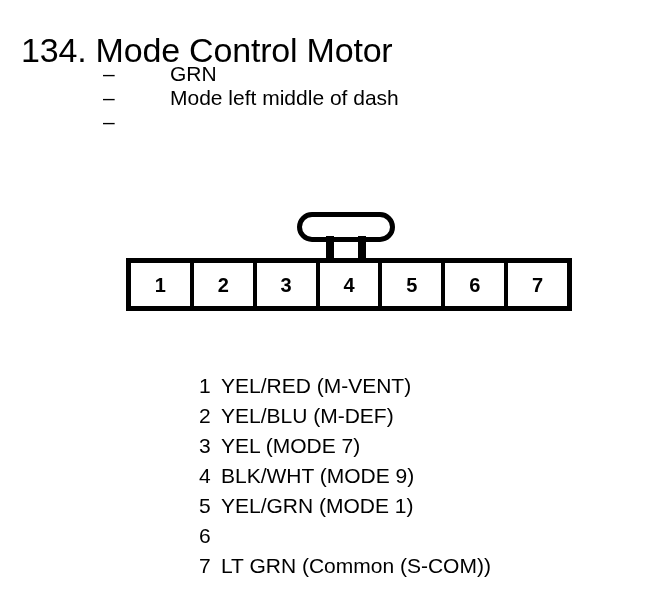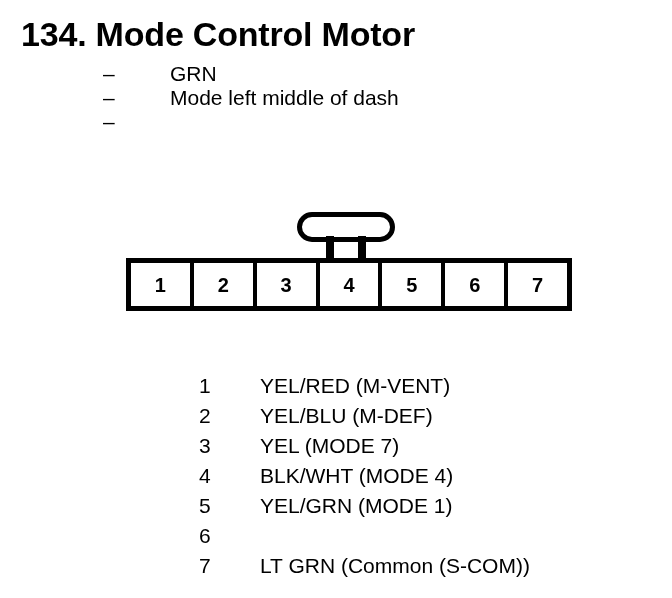--- a/index.html
+++ b/index.html
@@ -14,23 +14,23 @@
     overflow: hidden;
     font-family: "Liberation Sans", sans-serif;
     color: #000000;
     -webkit-font-smoothing: none;
   }
 
   
   #page-title {
     position: absolute;
     left: 21px;
-    top: 14px;
+    top: 30px;
     font-size: 34px;
-    font-weight: bold;
+    font-weight: normal;
     line-height: 40px;
     letter-spacing: -0.2px;
     white-space: nowrap;
   }
 
   
   #notes-list {
     position: absolute;
     left: 103px;
     top: 62px;
@@ -131,21 +131,20 @@
     font-size: 21px;
     line-height: 30px;
     white-space: nowrap;
   }
   .legend-num {
     width: 22px;
     flex: 0 0 22px;
   }
   .legend-desc {
     flex: 0 1 auto;
-    margin-left: 39px;
   }
 </style>
 </head>
 <body>
 
 <div id="page-title">134. Mode Control Motor</div>
 
 <div id="notes-list">
 
   <div class="note-row">
@@ -210,21 +209,21 @@
     <span class="legend-desc">YEL/BLU (M-DEF)</span>
   </div>
 
   <div class="legend-row">
     <span class="legend-num">3</span>
     <span class="legend-desc">YEL (MODE 7)</span>
   </div>
 
   <div class="legend-row">
     <span class="legend-num">4</span>
-    <span class="legend-desc">BLK/WHT (MODE 4)</span>
+    <span class="legend-desc">BLK/WHT (MODE 9)</span>
   </div>
 
   <div class="legend-row">
     <span class="legend-num">5</span>
     <span class="legend-desc">YEL/GRN (MODE 1)</span>
   </div>
 
   <div class="legend-row">
     <span class="legend-num">6</span>
   </div>

